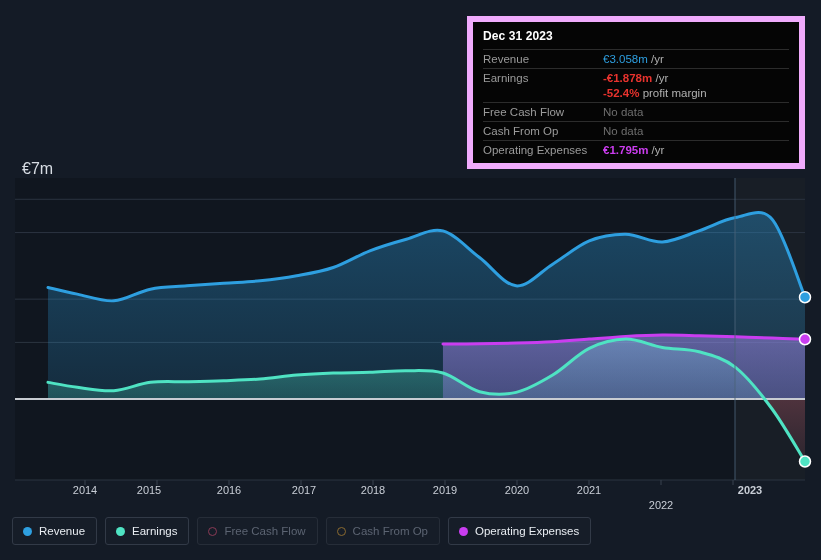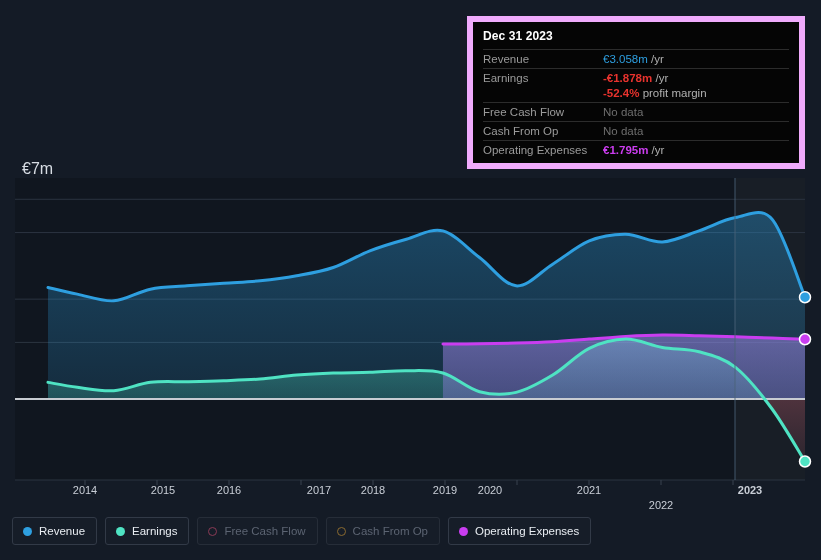--- a/index.html
+++ b/index.html
@@ -169,26 +169,26 @@
         <line x1="445" y1="330" x2="445" y2="335" stroke="#39424f" stroke-width="1"></line>
         <line x1="517" y1="330" x2="517" y2="335" stroke="#39424f" stroke-width="1"></line>
         <line x1="589" y1="330" x2="589" y2="335" stroke="#39424f" stroke-width="1"></line>
         <line x1="661" y1="330" x2="661" y2="335" stroke="#39424f" stroke-width="1"></line>
         <line x1="733" y1="330" x2="733" y2="335" stroke="#39424f" stroke-width="1"></line>
       </svg>
   </div>
 
   <div id="xaxis">
       <div class="xl" style="left: 85px;">2014</div>
-      <div class="xl" style="left: 163px;">2015</div>
+      <div class="xl" style="left: 149px;">2015</div>
       <div class="xl" style="left: 229px;">2016</div>
-      <div class="xl" style="left: 319px;">2017</div>
+      <div class="xl" style="left: 304px;">2017</div>
       <div class="xl" style="left: 373px;">2018</div>
       <div class="xl" style="left: 445px;">2019</div>
-      <div class="xl" style="left: 490px;">2020</div>
+      <div class="xl" style="left: 517px;">2020</div>
       <div class="xl" style="left: 589px; text-align: right;">2021</div>
       <div class="xl" style="left: 661px; margin-top: 15px;">2022</div>
       <div class="xl" style="left: 750px; font-weight: bold;">2023</div>
     </div>
 
   <div id="legend">
       <div class="leg">
         <span class="dot" style="background: rgb(46, 159, 224);"></span>
         <span>Revenue</span>
       </div>

